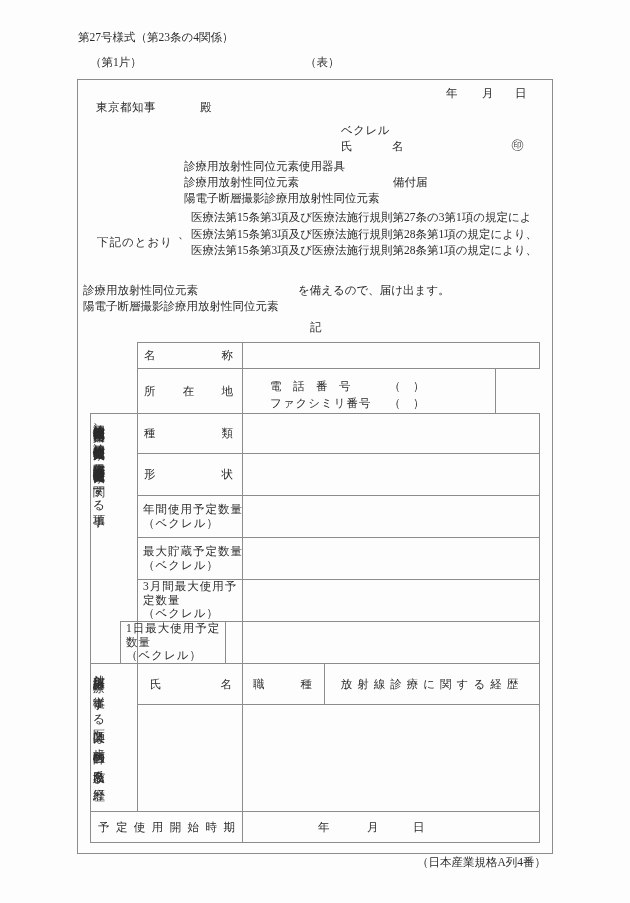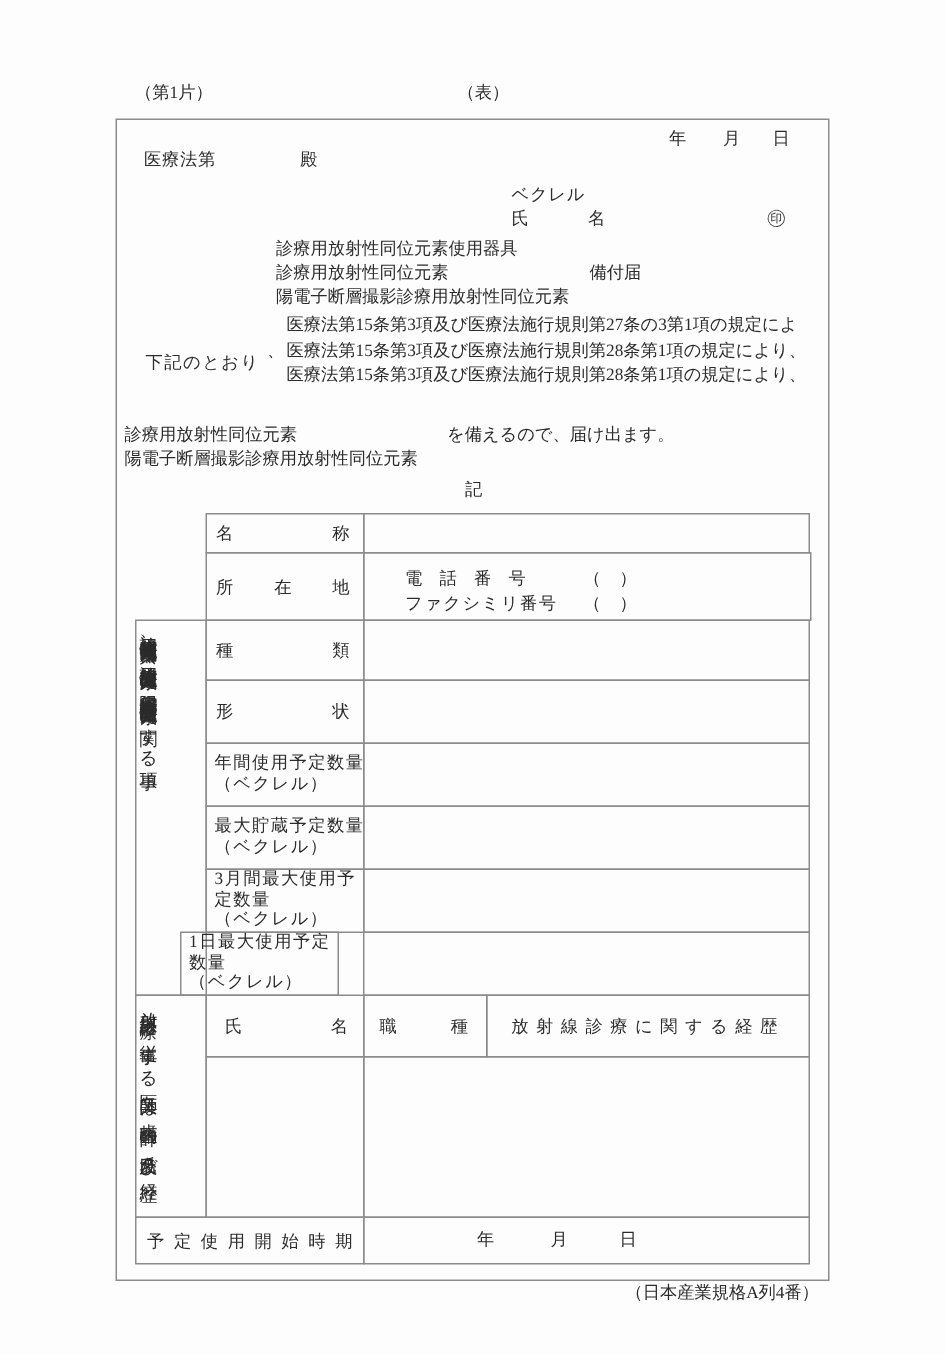--- a/index.html
+++ b/index.html
@@ -22,30 +22,31 @@
   }
   .stack { flex-direction: column; align-items: flex-start; justify-content: center; padding-left: 5px; letter-spacing: 1px; }
   .stack span { display: block; line-height: 13.5px; white-space: nowrap; }
   .wide-sp { letter-spacing: 5px; }
 </style>
 </head>
 <body>
 
 <div id="page">
 
+  <div class="t" style="left:78px; top:29px;">第27号様式（第23条の4関係）</div>
   <div class="t" style="left:90px; top:54px;">（第1片）</div>
   <div class="t" style="left:305px; top:54px;">（表）</div>
 
   <div class="frame" style="left:77px; top:79px; width:476px; height:775px;"></div>
 
   <div class="t" style="left:446px; top:85px;">年</div>
   <div class="t" style="left:482px; top:85px;">月</div>
   <div class="t" style="left:515px; top:85px;">日</div>
 
-  <div class="t" style="left:96px; top:99px; letter-spacing:0.5px;">医療法第</div>
+  <div class="t" style="left:96px; top:99px; letter-spacing:0.5px;">東京都知事</div>
   <div class="t" style="left:200px; top:99px;">殿</div>
 
   <div class="t" style="left:341px; top:122px; letter-spacing:0.5px;">ベクレル</div>
   <div class="t" style="left:341px; top:138px;">氏</div>
   <div class="t" style="left:392px; top:138px;">名</div>
   <div class="t" style="left:511px; top:137px; font-size:13px;">㊞</div>
 
   <div class="t" style="left:184px; top:158px;">診療用放射性同位元素使用器具</div>
   <div class="t" style="left:184px; top:174px;">診療用放射性同位元素</div>
   <div class="t" style="left:184px; top:190px;">陽電子断層撮影診療用放射性同位元素</div>
@@ -68,21 +69,21 @@
     <span>名</span>
     <span>称</span>
   </div>
   <div class="cell" style="left:242px; top:342px; width:298px; height:27px;"></div>
 
   <div class="cell spread" style="left:137px; top:368px; width:106px; height:46px; padding:0 9px 0 6px;">
     <span>所</span>
     <span>在</span>
     <span>地</span>
   </div>
-  <div class="cell" style="left:242px; top:368px; width:299px; height:46px;">
+  <div class="cell" style="left:242px; top:368px; width:254px; height:46px;">
     <span class="t" style="left:27px; top:9px;">電　話　番　号</span>
     <span class="t" style="left:146px; top:9px;">（</span>
     <span class="t" style="left:170px; top:9px;">）</span>
     <span class="t" style="left:27px; top:26px; letter-spacing:1px;">ファクシミリ番号</span>
     <span class="t" style="left:146px; top:26px;">（</span>
     <span class="t" style="left:170px; top:26px;">）</span>
   </div>
 
   <div class="cell vlabel" style="left:90px; top:413px; width:48px; height:251px; letter-spacing:0.5px;">診療用放射性同位元素使用器具、診療用放射性同位元素又は陽電子断層撮影診療用放射性同位元素に関する事項</div>
 

